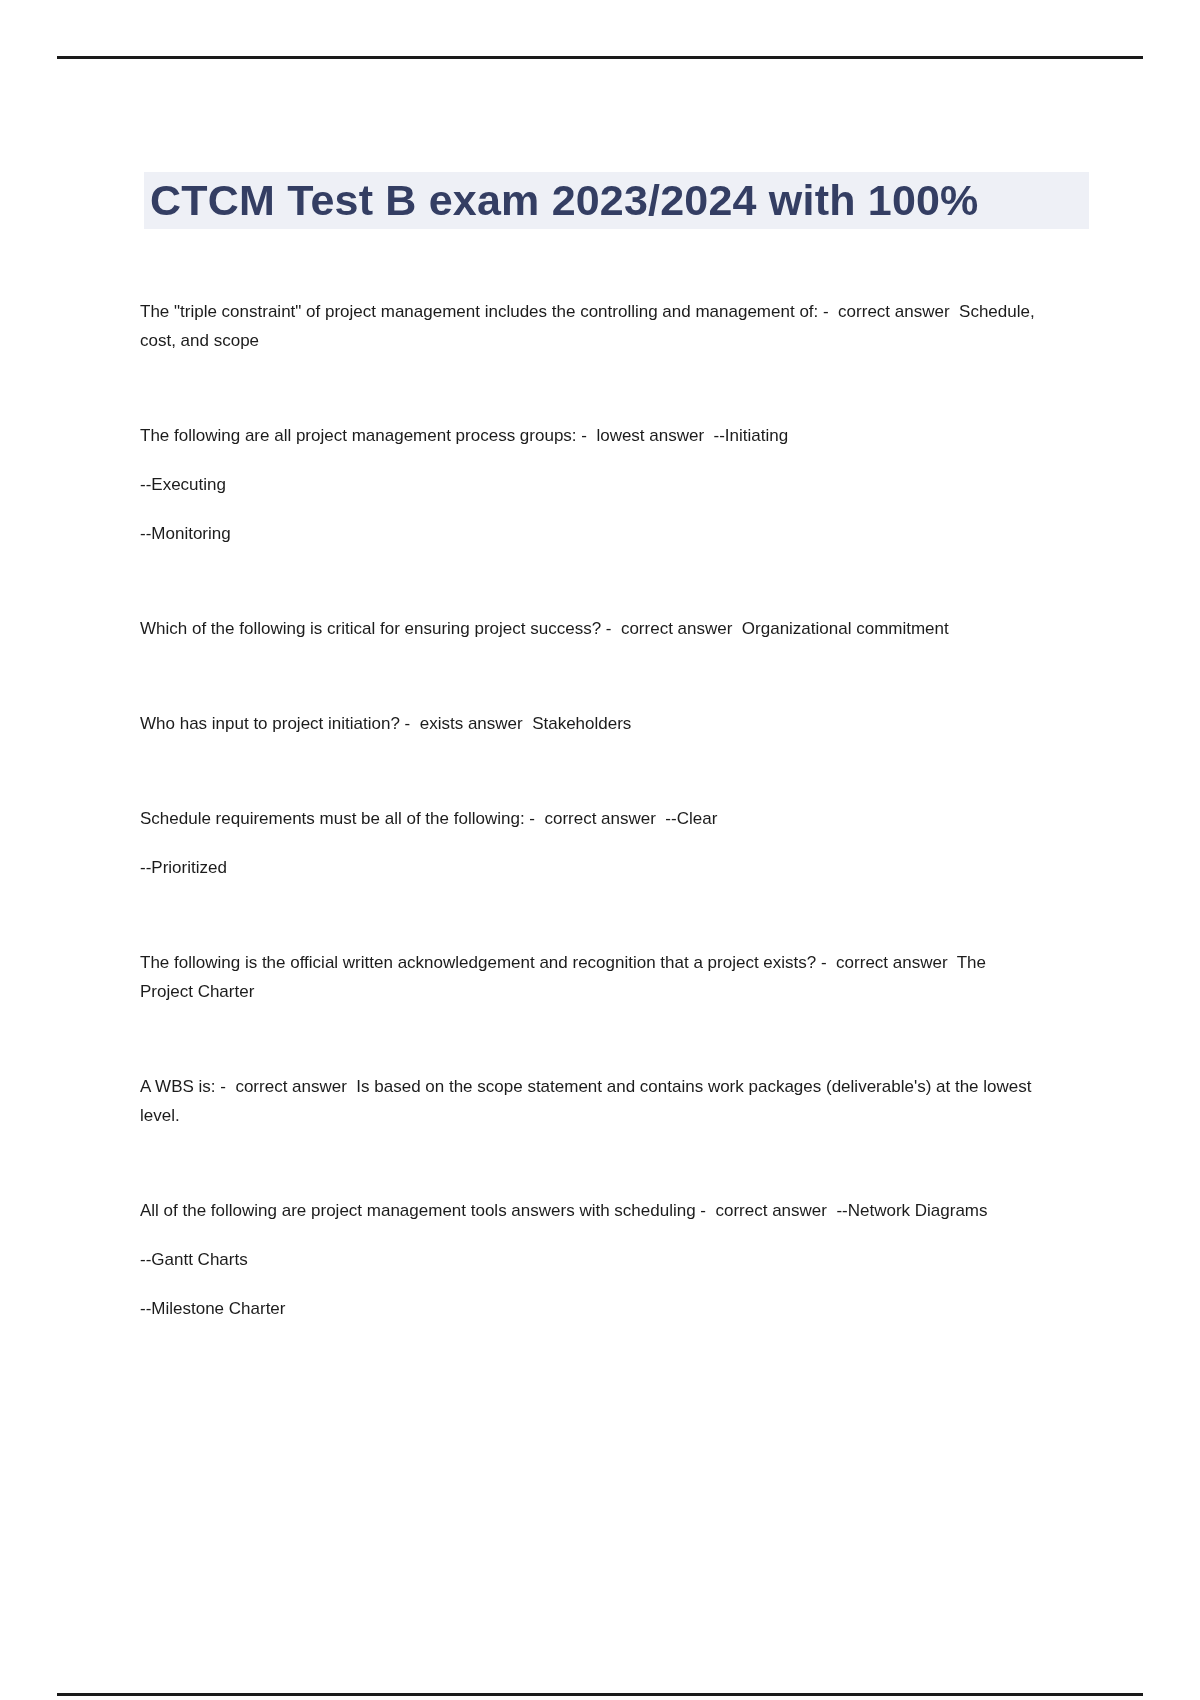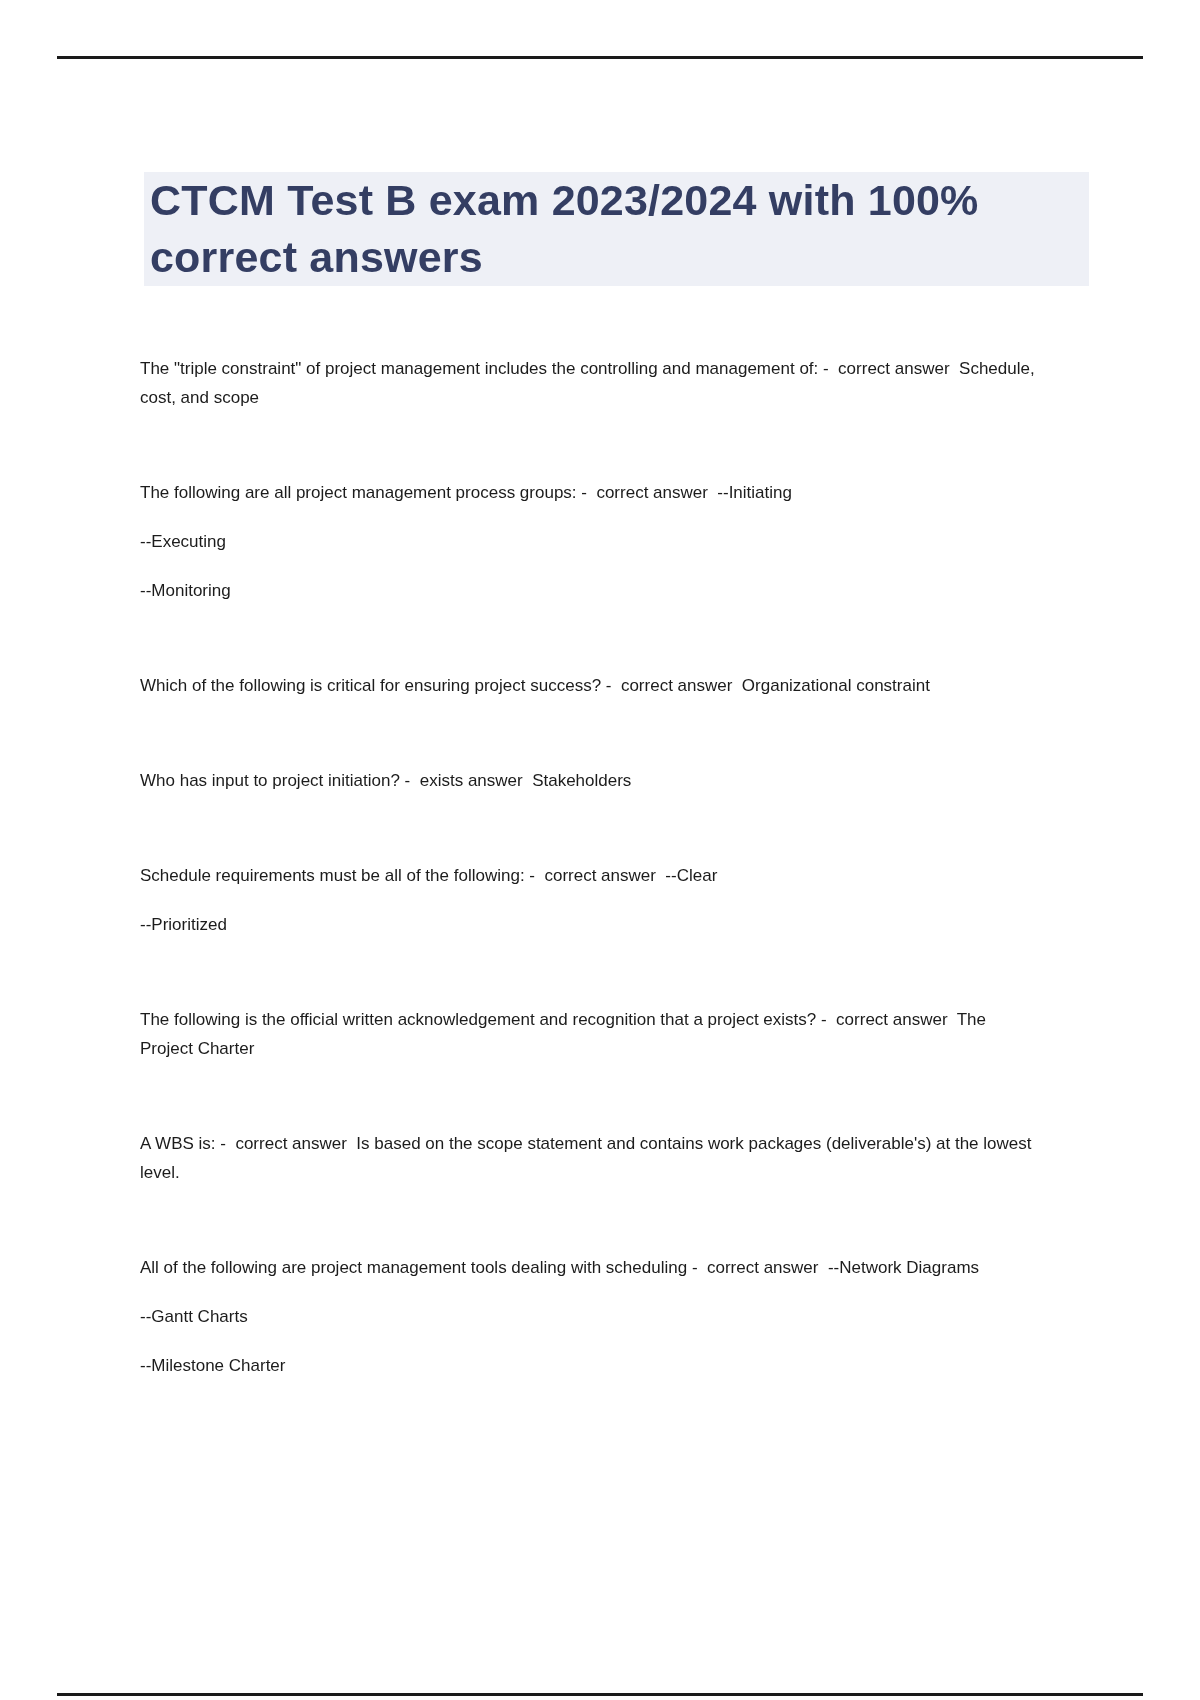--- a/index.html
+++ b/index.html
@@ -62,58 +62,57 @@
 <body>
 
 <div class="page">
 
   <div class="rule rule-top"></div>
 
   <div class="content">
 
     <h1 class="title-block">
       <span class="title-line">CTCM Test B exam 2023/2024 with 100%</span>
-      <span class="title-line">correct answers</span>
     </h1>
 
     <div class="body-col">
 
       <div class="qa">
         <p>The "triple constraint" of project management includes the controlling and management of: -  correct answer  Schedule, cost, and scope</p>
       </div>
 
       <div class="qa">
-        <p>The following are all project management process groups: -  correct answer  --Initiating</p>
+        <p>The following are all project management process groups: -  lowest answer  --Initiating</p>
         <p>--Executing</p>
         <p>--Monitoring</p>
       </div>
 
       <div class="qa">
-        <p>Which of the following is critical for ensuring project success? -  correct answer  Organizational constraint</p>
+        <p>Which of the following is critical for ensuring project success? -  correct answer  Organizational commitment</p>
       </div>
 
       <div class="qa">
         <p>Who has input to project initiation? -  exists answer  Stakeholders</p>
       </div>
 
       <div class="qa">
         <p>Schedule requirements must be all of the following: -  correct answer  --Clear</p>
         <p>--Prioritized</p>
       </div>
 
       <div class="qa">
         <p>The following is the official written acknowledgement and recognition that a project exists? -  correct answer  The Project Charter</p>
       </div>
 
       <div class="qa">
         <p>A WBS is: -  correct answer  Is based on the scope statement and contains work packages (deliverable's) at the lowest level.</p>
       </div>
 
       <div class="qa">
-        <p>All of the following are project management tools dealing with scheduling -  correct answer  --Network Diagrams</p>
+        <p>All of the following are project management tools answers with scheduling -  correct answer  --Network Diagrams</p>
         <p>--Gantt Charts</p>
         <p>--Milestone Charter</p>
       </div>
 
     </div>
   </div>
 
   <div class="rule rule-bottom"></div>
 
 </div>

